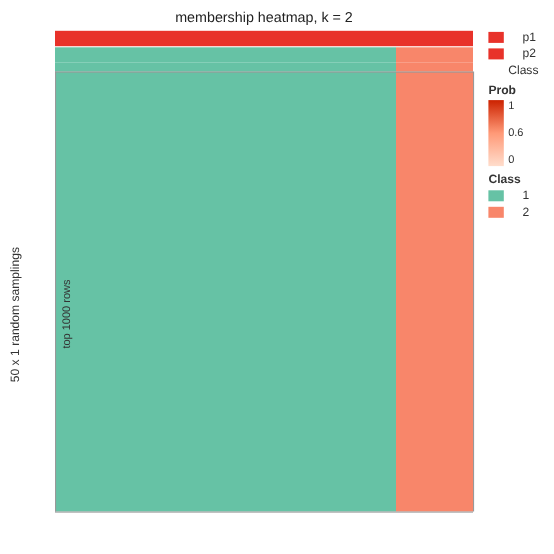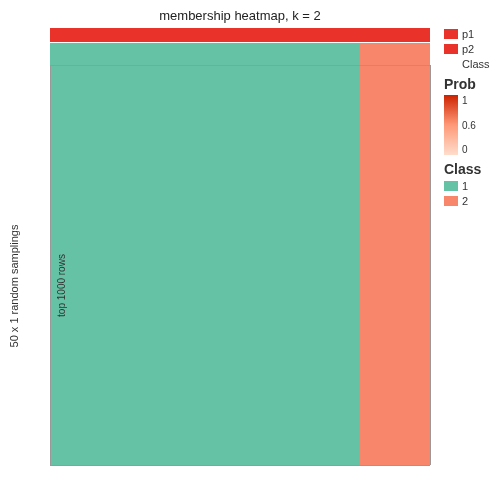--- a/index.html
+++ b/index.html
@@ -148,36 +148,37 @@
       position: absolute;
       top: 28px;
       right: 5px;
       width: 55px;
     }
 
     .legend-row {
       display: flex;
       align-items: center;
       margin-bottom: 3px;
+      gap: 13px;
     }
 
     .legend-color-box {
       width: 14px;
       height: 10px;
       margin-right: 4px;
       flex-shrink: 0;
     }
 
     .legend-label {
       font-size: 11px;
       color: #333;
     }
 
     .legend-section-title {
-      font-size: 14px;
+      font-size: 11px;
       font-weight: bold;
       color: #333;
       margin-top: 6px;
       margin-bottom: 3px;
     }
 
     
     .prob-gradient {
       width: 14px;
       height: 60px;

